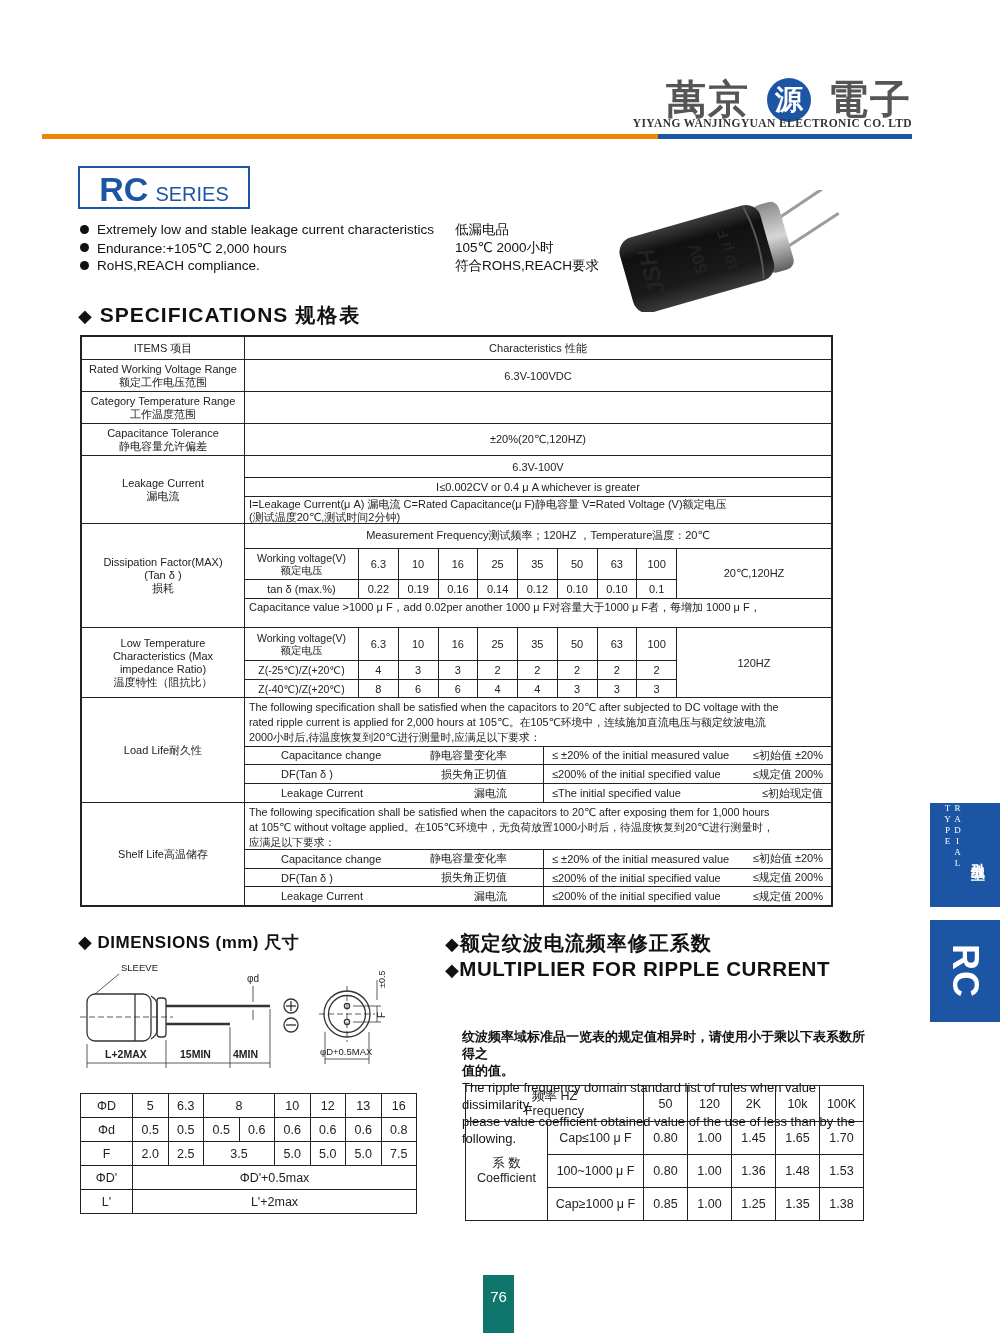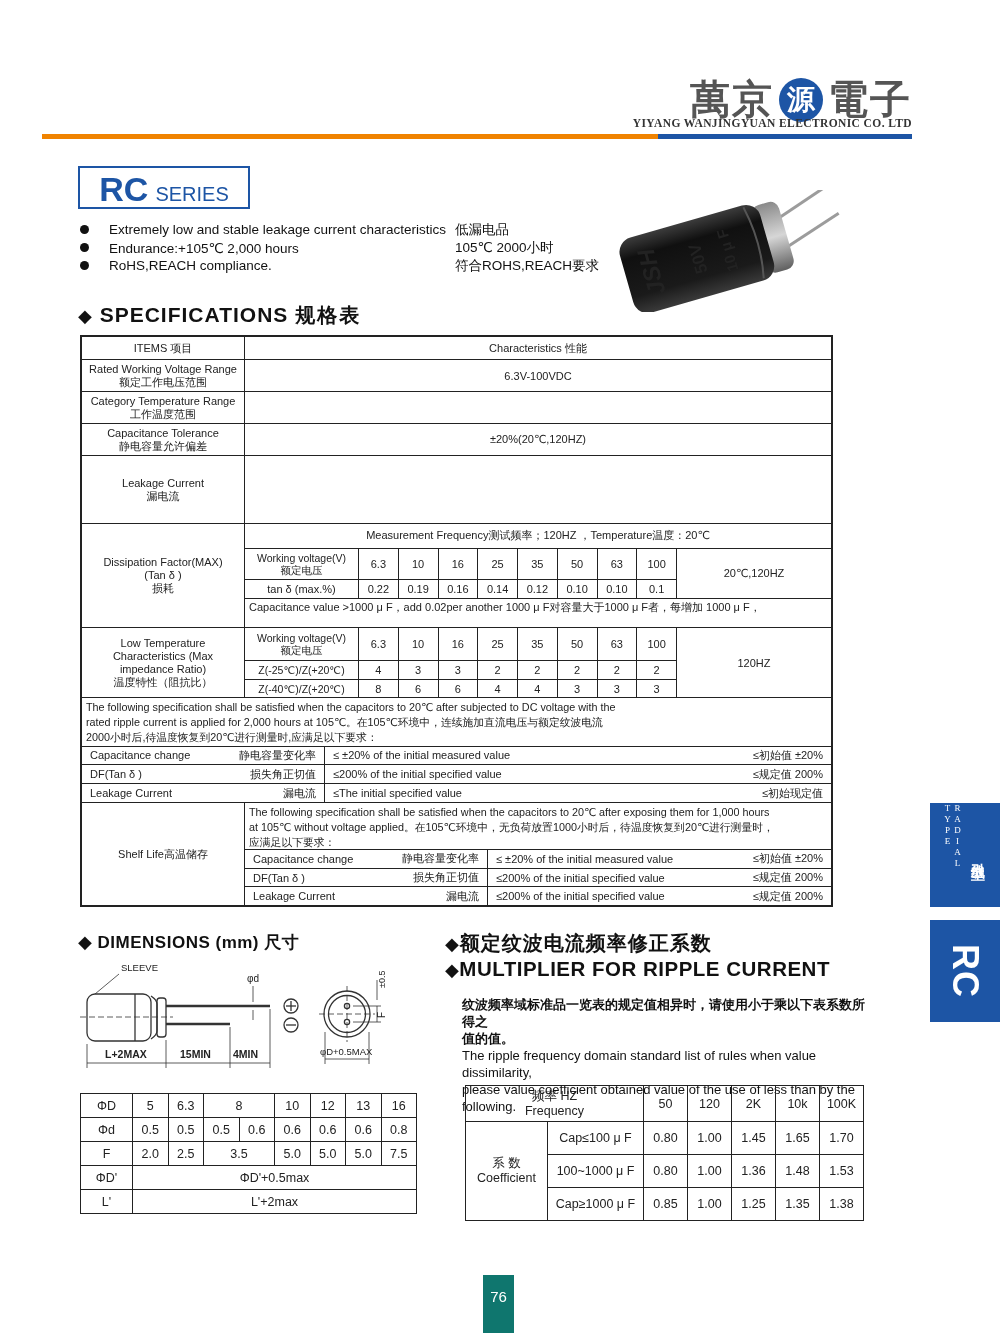--- a/index.html
+++ b/index.html
@@ -1,36 +1,36 @@
 <!DOCTYPE html>
 <html><head>
 <meta charset="utf-8">
 <style>
   * { margin:0; padding:0; box-sizing:border-box; }
   html,body { background:#e8e8e8; }
   .page { position:relative; width:1000px; height:1333px; background:#fff;
           font-family:"Liberation Sans","DejaVu Sans",sans-serif; color:#222; overflow:hidden; }
 
   
-  .logo { position:absolute; top:72px; right:88px; display:flex; align-items:center; gap:2px; }
+  .logo { position:absolute; top:72px; right:88px; display:flex; align-items:center; gap:14px; }
   .logo .cjk { font-size:40px; font-weight:bold; color:#555; letter-spacing:2px; }
   .logo .circ { width:44px; height:44px; border-radius:50%; background:#1d55a5; color:#fff;
                 display:flex; align-items:center; justify-content:center; font-size:28px; font-weight:bold; margin:0 3px; }
   .logo-sub { position:absolute; top:117px; right:88px; font-family:"Liberation Serif","DejaVu Serif",serif;
               font-weight:bold; font-size:11.5px; color:#333; letter-spacing:.4px; }
   .rule-orange { position:absolute; left:42px; top:134px; width:616px; height:5px; background:#f08300; }
   .rule-blue   { position:absolute; left:658px; top:134px; width:254px; height:5px; background:#1d55a5; }
 
   
   .series-box { position:absolute; left:78px; top:166px; width:172px; height:43px; border:2px solid #1d55a5;
                 display:flex; align-items:baseline; justify-content:center; gap:7px; padding-top:3px; }
   .series-box .big { font-size:34px; font-weight:bold; color:#1d55a5; line-height:36px; }
   .series-box .small { font-size:20px; font-weight:normal; color:#1d55a5; }
   .features { position:absolute; left:80px; top:221px; font-size:13.5px; color:#111; }
-  .features .li { display:flex; align-items:center; gap:20px; height:17px; margin-bottom:1px; }
+  .features .li { display:flex; align-items:center; gap:8px; height:17px; margin-bottom:1px; }
   .dot { width:9px; height:9px; border-radius:50%; background:#111; flex:0 0 9px; }
   .features-cn { position:absolute; left:455px; top:221px; font-size:13.5px; line-height:18px; color:#111; }
 
   
   .capimg { position:absolute; left:595px; top:190px; }
 
   
   .h-spec { position:absolute; left:78px; top:302px; font-size:21px; font-weight:bold; color:#111; letter-spacing:1px; }
   .h-spec .cn { font-size:20px; letter-spacing:2px; }
   .diamond { font-size:18px; }
@@ -42,29 +42,29 @@
   .lbl { width:163px; flex:0 0 163px; border-right:1px solid #222; display:flex; flex-direction:column;
          align-items:center; justify-content:center; text-align:right; line-height:13px; }
   .cont { flex:1; display:flex; flex-direction:column; }
   .cell-c { display:flex; align-items:center; justify-content:center; text-align:center; }
   .bt { border-top:1px solid #222; }
   .bl { border-left:1px solid #222; }
   .vgrid { display:grid; flex:1; }
   .vgrid > div { display:flex; align-items:center; justify-content:center; text-align:center; }
   .cond { width:155px; flex:0 0 155px; border-left:1px solid #222; display:flex; align-items:center; justify-content:center; }
   .txl { text-align:left; padding-left:4px; }
-  .crit { display:flex; justify-content:space-between; align-items:center; padding:0 8px; flex:1; }
+  .crit { display:flex; justify-content:space-between; align-items:center; padding:0 8px; flex:1;margin-left:28px; }
   .intro { text-align:left; padding:2px 4px 0 4px; line-height:15px; font-size:10.8px; }
 
   
   .h-dim { position:absolute; left:78px; top:931px; font-size:17px; font-weight:bold; color:#111; letter-spacing:.5px; }
   .h-rip { position:absolute; left:445px; top:930px; font-weight:bold; color:#111; }
   .h-rip .cnline { font-size:20px; letter-spacing:1px; }
   .h-rip .enline { font-size:20.5px; letter-spacing:.5px; }
-  .rip-note { position:absolute; left:462px; top:996px; width:410px; font-size:13px; line-height:17px; color:#111; }
+  .rip-note { position:absolute; left:462px; top:1028px; width:410px; font-size:13px; line-height:17px; color:#111; }
   .rip-note .cnl { font-weight:bold; }
 
   .drawing { position:absolute; left:75px; top:956px; }
 
   table.grid { border-collapse:collapse; table-layout:fixed; }
   table.grid td { border:1.5px solid #222; text-align:center; vertical-align:middle; }
 
   .dimtab { position:absolute; left:80px; top:1093px; }
   .dimtab td { height:24px; font-size:12.5px; padding:0 2px; }
   .riptab { position:absolute; left:465px; top:1085px; }
@@ -185,20 +185,28 @@
           <span>静电容量允许偏差</span>
         </div>
       <div class="cont cell-c">±20%(20℃,120HZ)</div>
     </div>
 
     <div class="srow" style="height:68px">
       <div class="lbl">
           <span>Leakage Current</span>
           <span>漏电流</span>
         </div>
+      <div class="cont">
+        <div class="cell-c" style="height:22px">6.3V-100V</div>
+        <div class="cell-c bt" style="height:19px">I≤0.002CV or 0.4 μ A  whichever is greater</div>
+        <div class="bt txl" style="height:27px;line-height:13px;padding-top:1px">
+          <div>I=Leakage Current(μ A) 漏电流      C=Rated   Capacitance(μ F)静电容量    V=Rated    Voltage (V)额定电压</div>
+          <div>(测试温度20℃,测试时间2分钟)</div>
+        </div>
+      </div>
     </div>
 
     <div class="srow" style="height:104px">
       <div class="lbl">
         <span>Dissipation Factor(MAX)</span>
           <span>(Tan δ )</span>
           <span>损耗</span>
       </div>
       <div class="cont">
         <div class="cell-c" style="height:24px">Measurement Frequency测试频率；120HZ ，Temperature温度：20℃</div>
@@ -270,20 +278,21 @@
           <div class="bl bt">4</div>
           <div class="bl bt">3</div>
           <div class="bl bt">3</div>
           <div class="bl bt">3</div>
         </div>
         <div class="cond">120HZ</div>
       </div>
     </div>
 
     <div class="srow" style="height:105px">
+      <div class="lbl">Load Life耐久性</div>
       <div class="cont">
         <div class="intro" style="height:48px">
           <div>The following specification shall be satisfied when the capacitors to 20℃ after subjected to DC voltage with the</div>
             <div>rated ripple current is applied for 2,000  hours at 105℃。在105℃环境中，连续施加直流电压与额定纹波电流</div>
             <div>2000小时后,待温度恢复到20℃进行测量时,应满足以下要求：</div>
         </div>
         <div class="bt" style="height:19px;display:flex">
           <div class="crit" style="flex:0 0 242px">
               <span>Capacitance change</span>
               <span>静电容量变化率</span>

